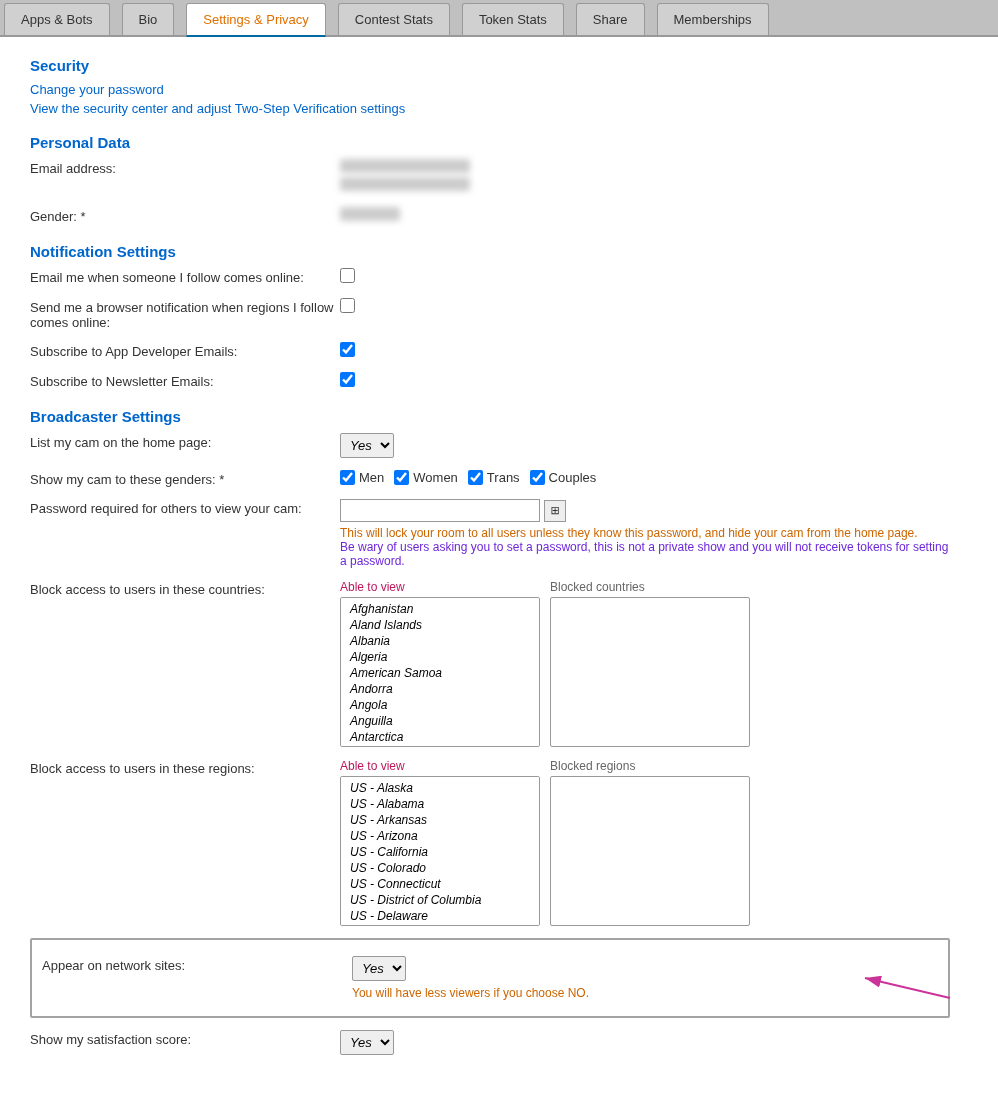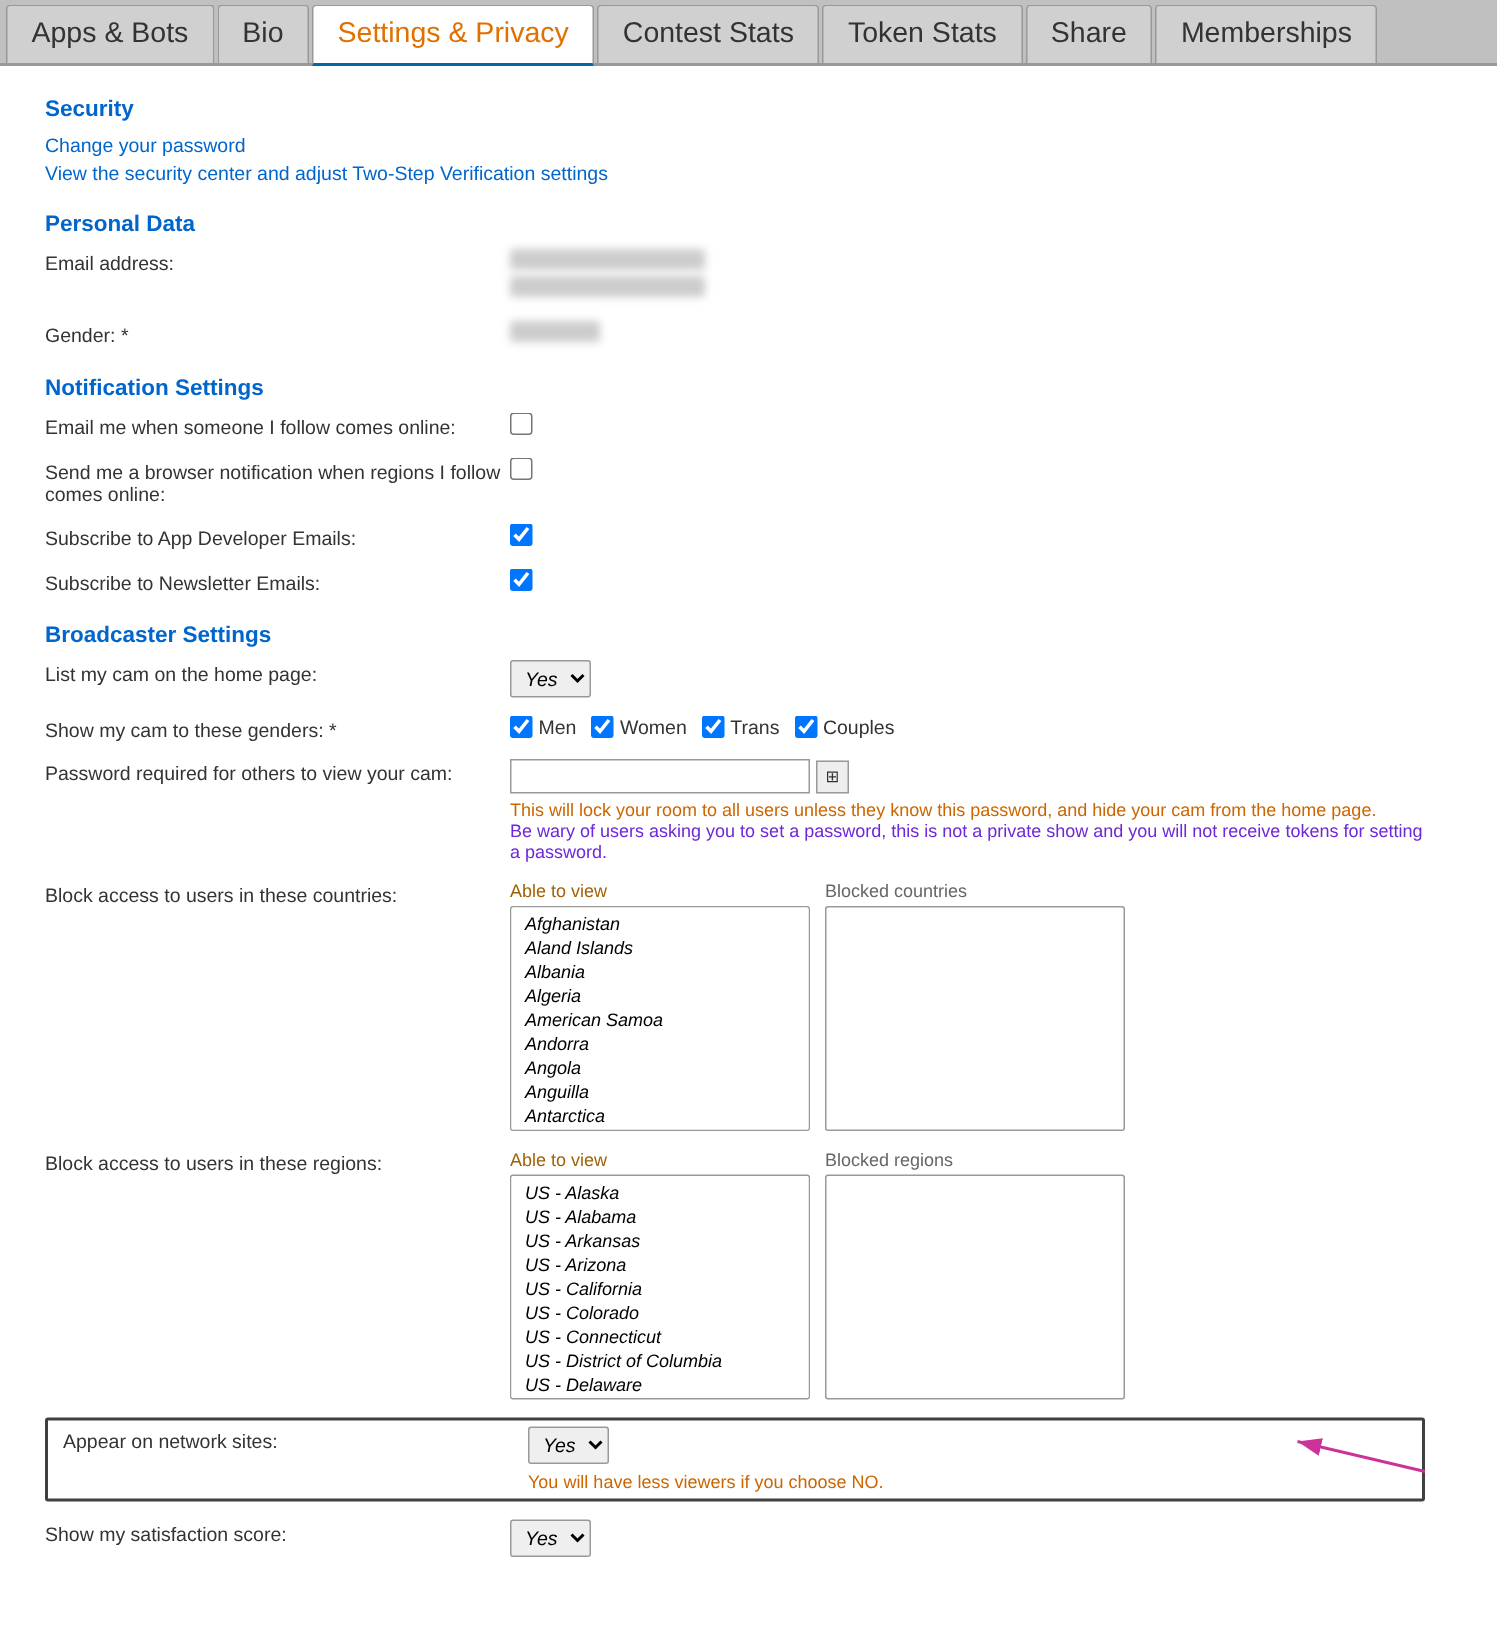--- a/index.html
+++ b/index.html
@@ -3,27 +3,27 @@
   <meta charset="utf-8">
   <style>
     * { box-sizing: border-box; margin: 0; padding: 0; }
     body { font-family: Arial, sans-serif; font-size: 13px; color: #333; background: #fff; }
 
     
     .tabs { display: flex; background: #c0c0c0; border-bottom: 2px solid #999; }
     .tab {
       padding: 8px 16px;
       cursor: pointer;
-      font-size: 19px;
+      font-size: 13px;
       color: #333;
       background: #d0d0d0;
       border-right: 1px solid #999;
       border-top: 1px solid #999;
       border-left: 1px solid #999;
-      margin-right: 2px;
+      margin-right: 12px;
       margin-top: 3px;
       border-radius: 3px 3px 0 0;
     }
     .tab:first-child { margin-left: 4px; }
     .tab.active {
       background: #ffffff;
       color: #e07000;
       border-bottom: 2px solid #0369a1;
       margin-bottom: -2px;
       z-index: 1;
@@ -82,36 +82,36 @@
       font-size: 11px;
     }
 
     
     .warning-text { color: #cc6600; font-size: 12px; margin-top: 4px; }
     .warning-text-red { color: #6d28d9; font-size: 12px; }
 
     
     .listbox-group { display: flex; gap: 10px; }
     .listbox-col { display: flex; flex-direction: column; }
-    .listbox-label { font-size: 12px; color: #a16207; margin-bottom: 3px; }
+    .listbox-label { font-size: 12px; color: #be185d; margin-bottom: 3px; }
     .listbox-label.grey { color: #666; }
     .listbox {
       width: 200px;
       height: 150px;
       border: 1px solid #999;
       overflow-y: scroll;
       font-size: 12px;
       background: #fff;
     }
     .listbox option { padding: 1px 4px; }
 
     
     .highlighted-row {
-      border: 2px solid #404040;
-      padding: 4px 10px;
+      border: 2px solid #a3a3a3;
+      padding: 16px 10px;
       margin-bottom: 12px;
       border-radius: 2px;
     }
   </style>
 </head>
 <body>
 
 <div class="tabs">
   <div class="tab">Apps &amp; Bots</div>
   <div class="tab">Bio</div>

